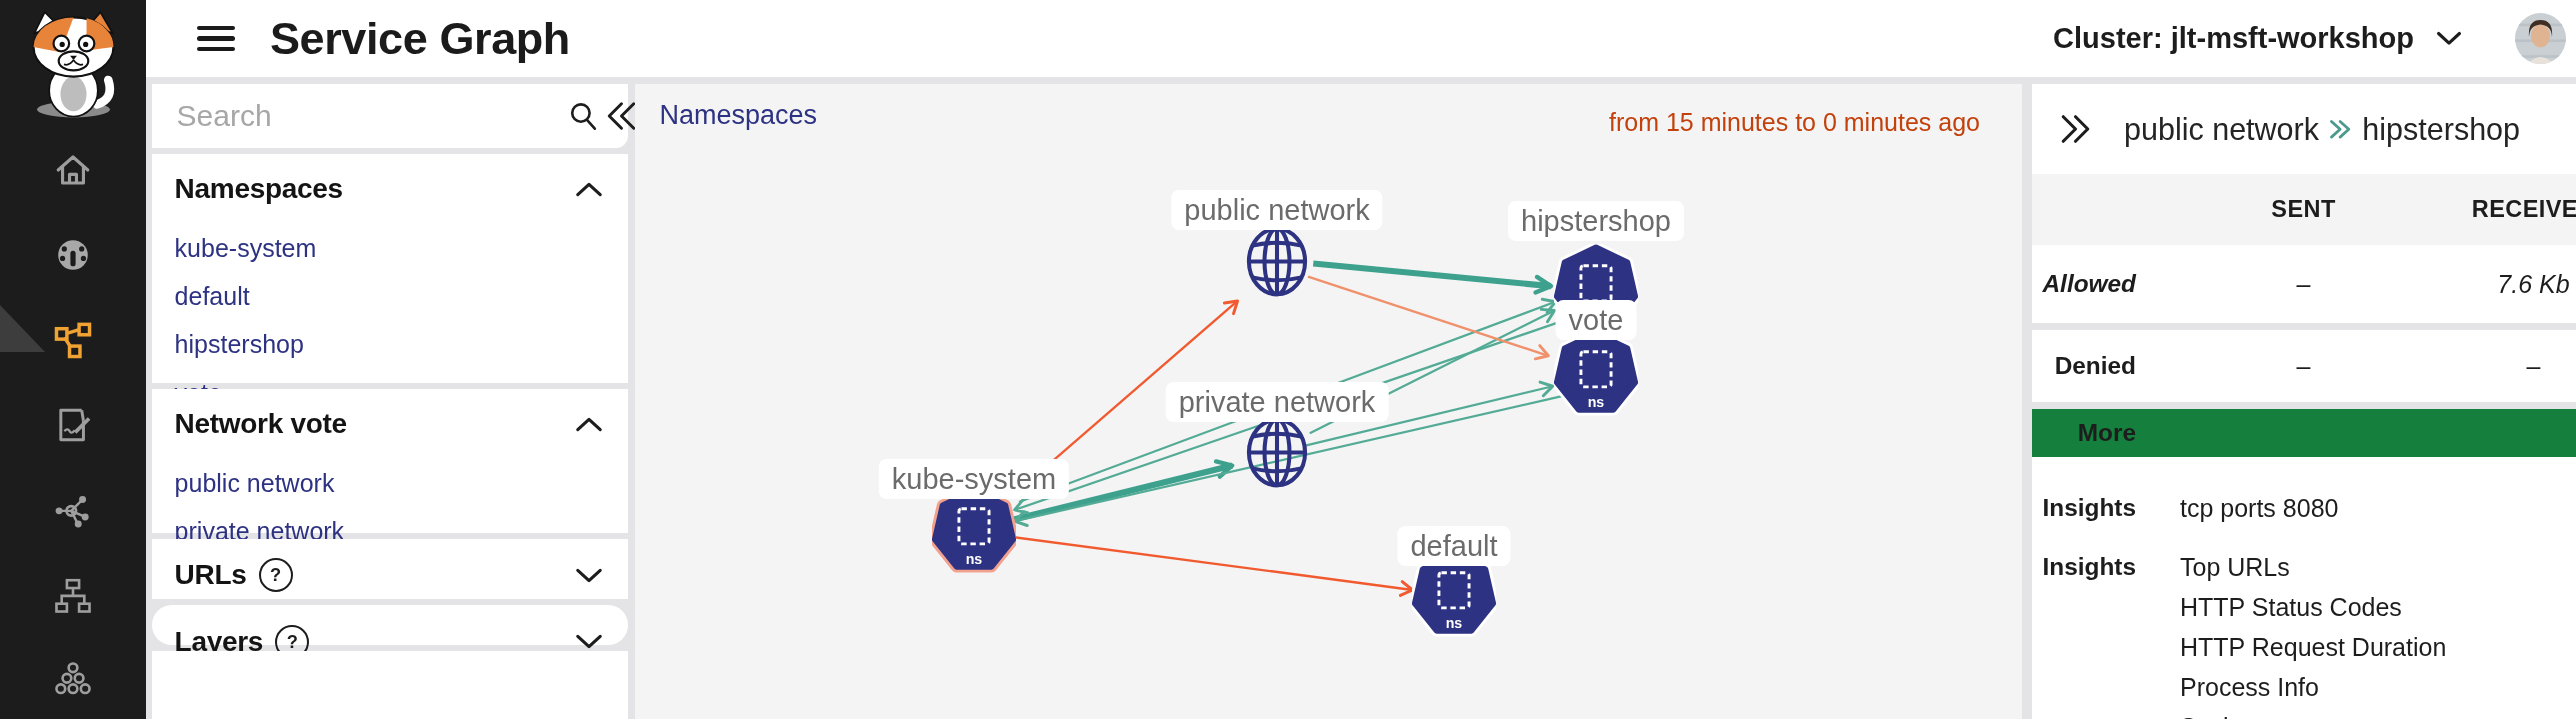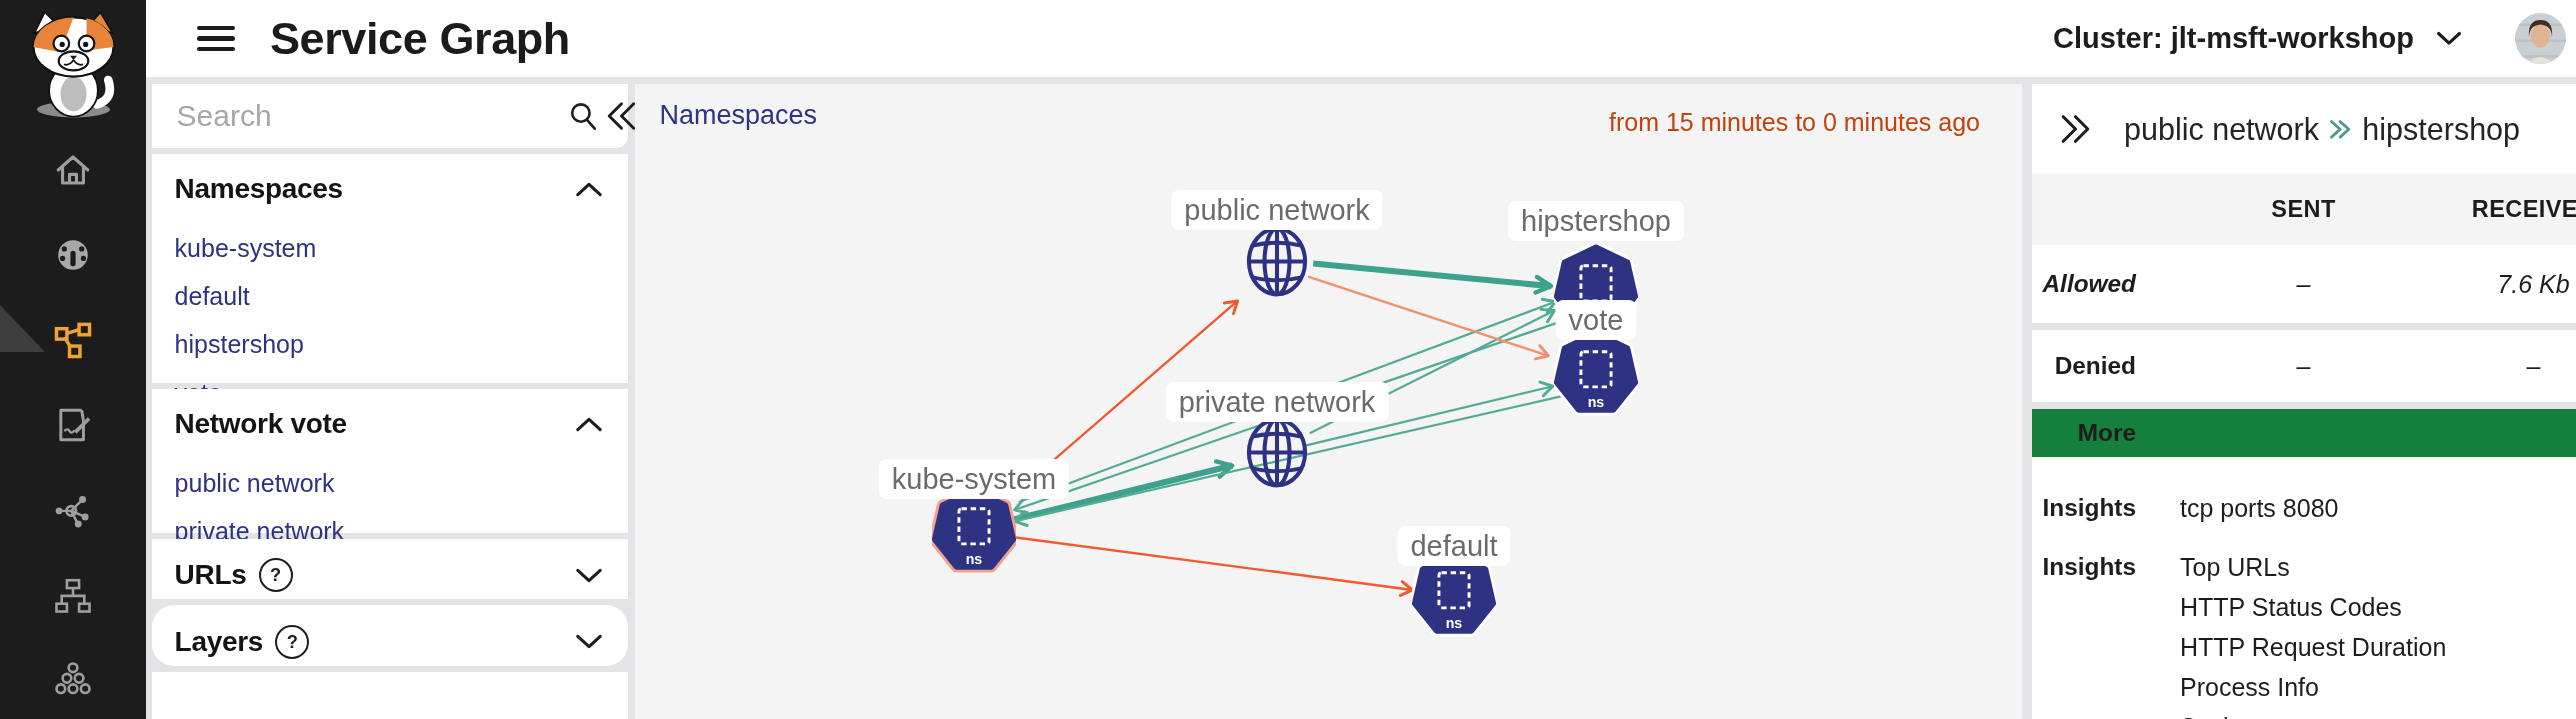--- a/index.html
+++ b/index.html
@@ -229,21 +229,21 @@
   <div class="card section-card" style="height:60px;">
     <div class="section-head">
       <span class="section-title">URLs</span>
       <span class="help">?</span>
       <svg class="chev" width="30" height="19" viewBox="0 0 34 22">
           <path d="M4,5 L17,17 L30,5" fill="none" stroke="#1d1d1d" stroke-width="3.6" stroke-linecap="round" stroke-linejoin="round"></path>
         </svg>
     </div>
   </div>
 
-  <div class="card section-card" style="height:61px;border-radius:22px;">
+  <div class="card section-card" style="height:40px;border-radius:22px;">
     <div class="section-head">
       <span class="section-title">Layers</span>
       <span class="help">?</span>
       <svg class="chev" width="30" height="19" viewBox="0 0 34 22">
           <path d="M4,5 L17,17 L30,5" fill="none" stroke="#1d1d1d" stroke-width="3.6" stroke-linecap="round" stroke-linejoin="round"></path>
         </svg>
     </div>
   </div>
 
   <div class="card stub-card"></div>

